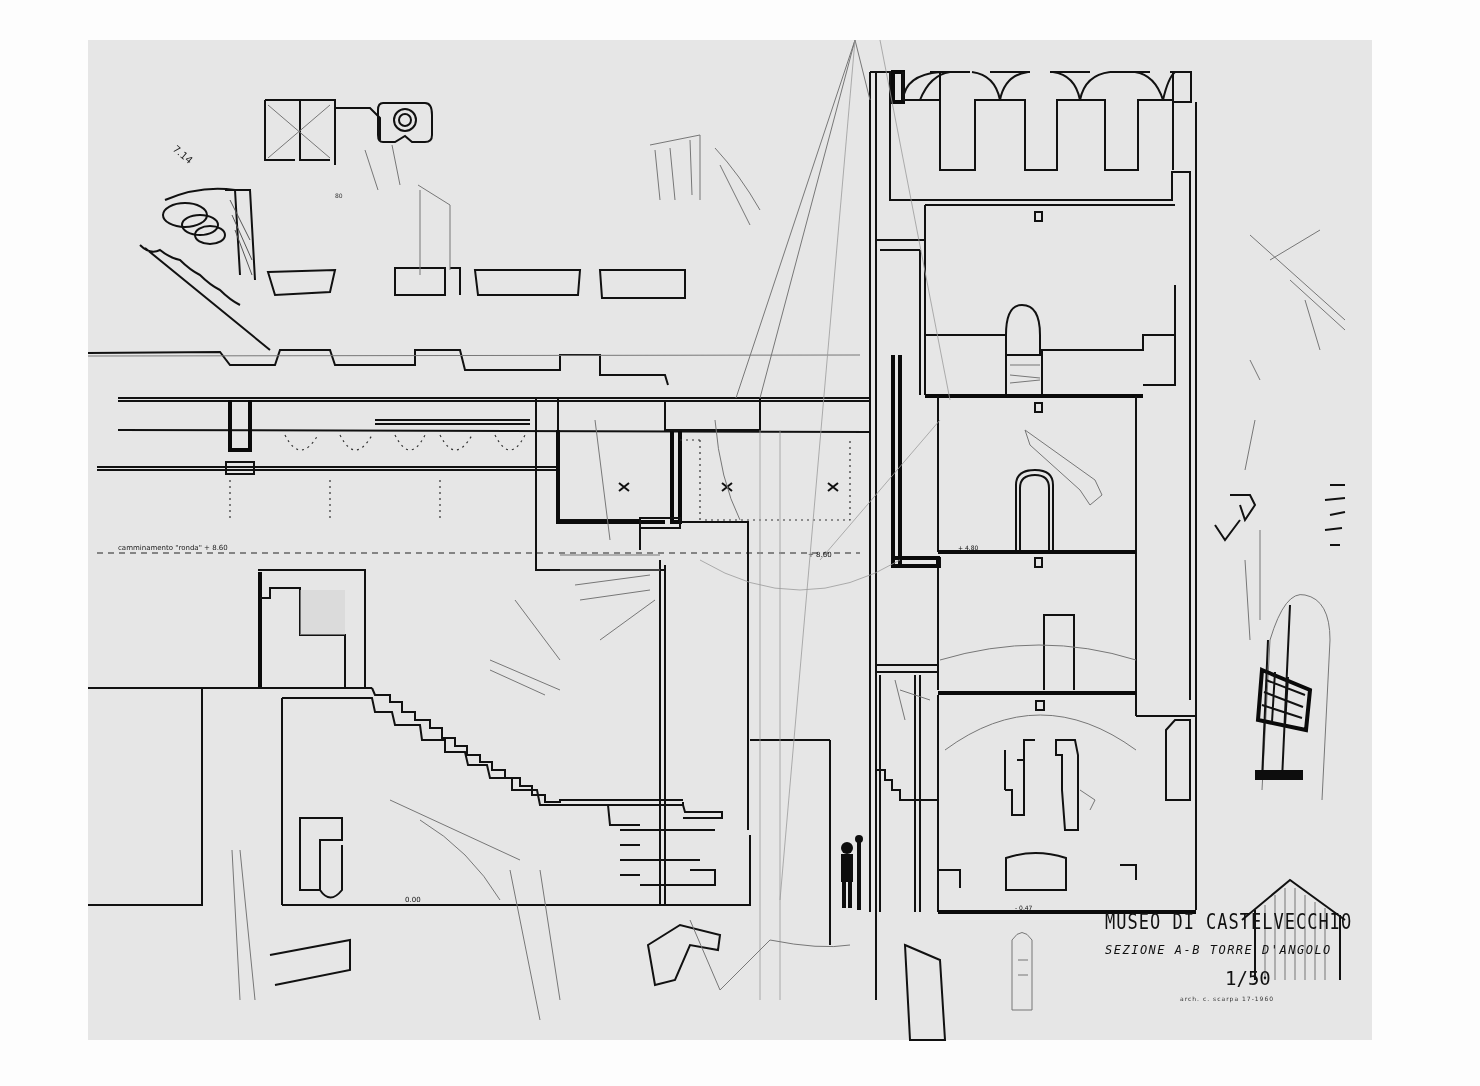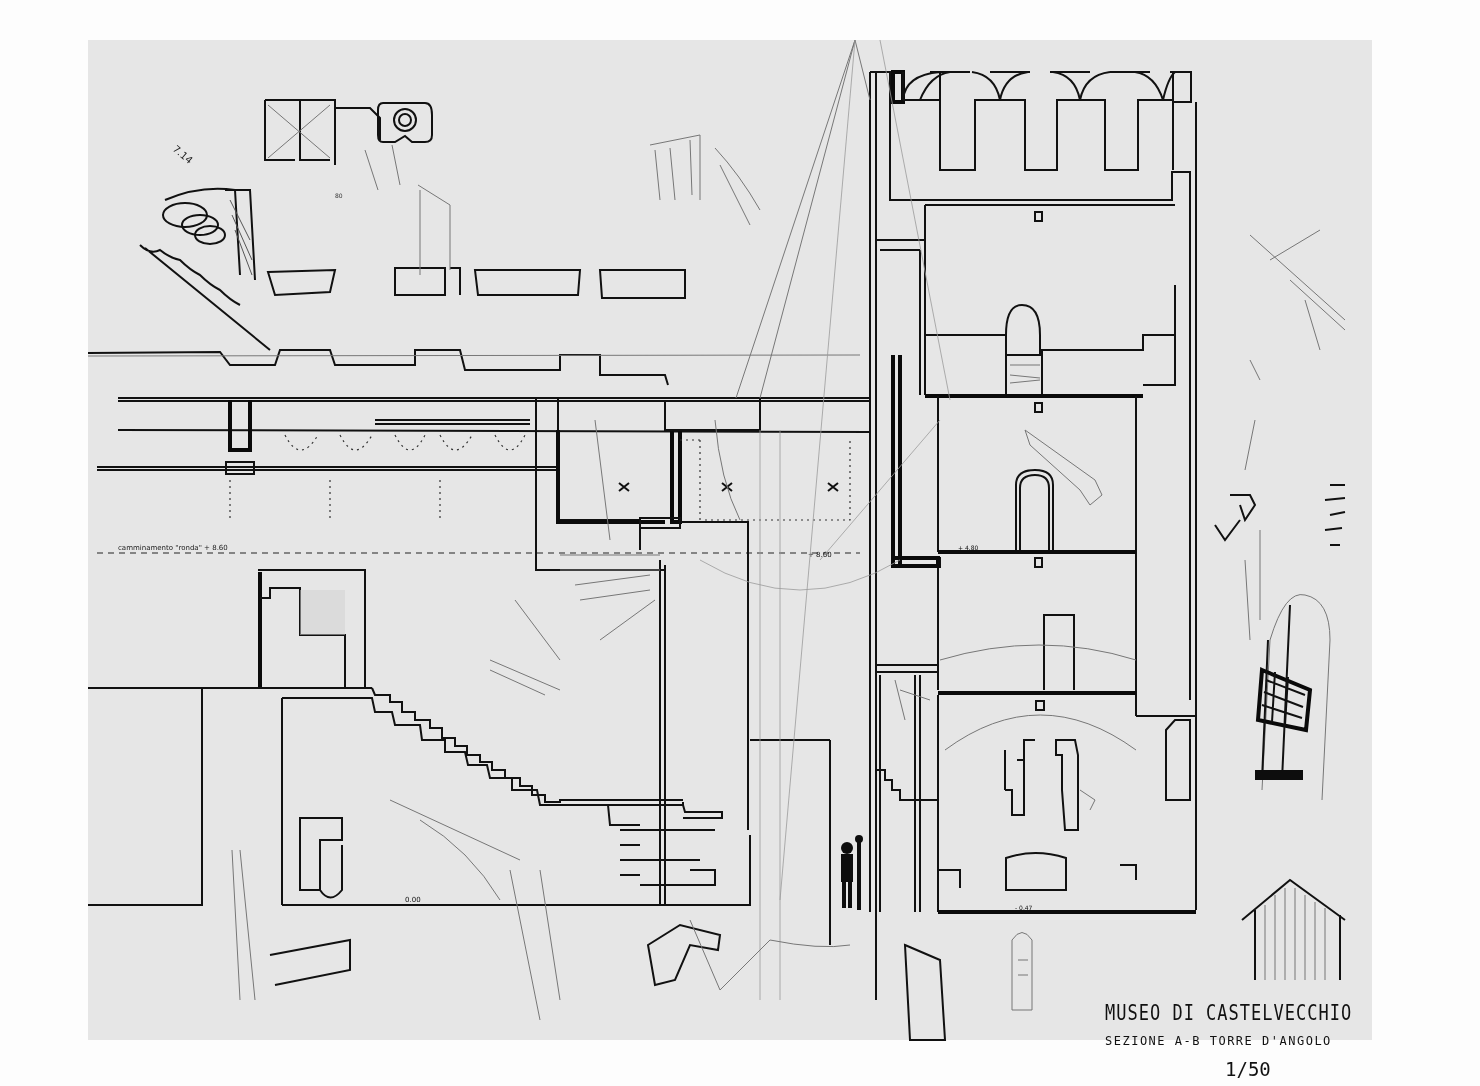--- a/index.html
+++ b/index.html
@@ -7,23 +7,23 @@
   #paper{position:absolute;left:88px;top:40px;width:1284px;height:1000px;background:#e6e6e6;}
   #drawing{position:absolute;left:0;top:0;width:1480px;height:1086px;}
   .ink{stroke:#111;fill:none;stroke-width:2;}
   .ink-thick{stroke:#0a0a0a;fill:none;stroke-width:4;}
   .pencil{stroke:#777;fill:none;stroke-width:1;}
   .pencil-light{stroke:#9a9a9a;fill:none;stroke-width:0.8;}
   .dash{stroke:#222;fill:none;stroke-width:1.2;stroke-dasharray:6 5;}
   .dotted{stroke:#333;fill:none;stroke-width:1.2;stroke-dasharray:2 4;}
   .solid{fill:#0d0d0d;stroke:none;}
   .hatch{stroke:#555;stroke-width:1;}
-  .title-block{position:absolute;left:1105px;top:1000px;color:#111;text-align:right;}
+  .title-block{position:absolute;left:1105px;top:909px;color:#111;text-align:right;}
   .title-main{font-family:"DejaVu Sans Mono",monospace;font-size:17px;letter-spacing:1px;transform:scaleY(1.25);transform-origin:left top;}
-  .title-sub{position:absolute;left:0;top:34px;font-family:"DejaVu Sans Mono",monospace;font-size:12px;letter-spacing:1.5px;white-space:nowrap;}
+  .title-sub{position:absolute;left:0;top:34px;font-family:"DejaVu Sans Mono",monospace;font-size:12px;letter-spacing:1.5px;white-space:nowrap;font-style:italic;}
   .title-scale{position:absolute;left:120px;top:58px;font-family:"DejaVu Sans Mono",monospace;font-size:19px;}
   .title-sign{position:absolute;left:75px;top:86px;font-size:6px;letter-spacing:1px;white-space:nowrap;color:#333;}
   .note{position:absolute;font-size:6px;color:#333;white-space:nowrap;}
 </style>
 </head>
 <body>
 
 <div id="paper"></div>
 
 <svg id="drawing" viewBox="0 0 1480 1086" xmlns="http://www.w3.org/2000/svg">

